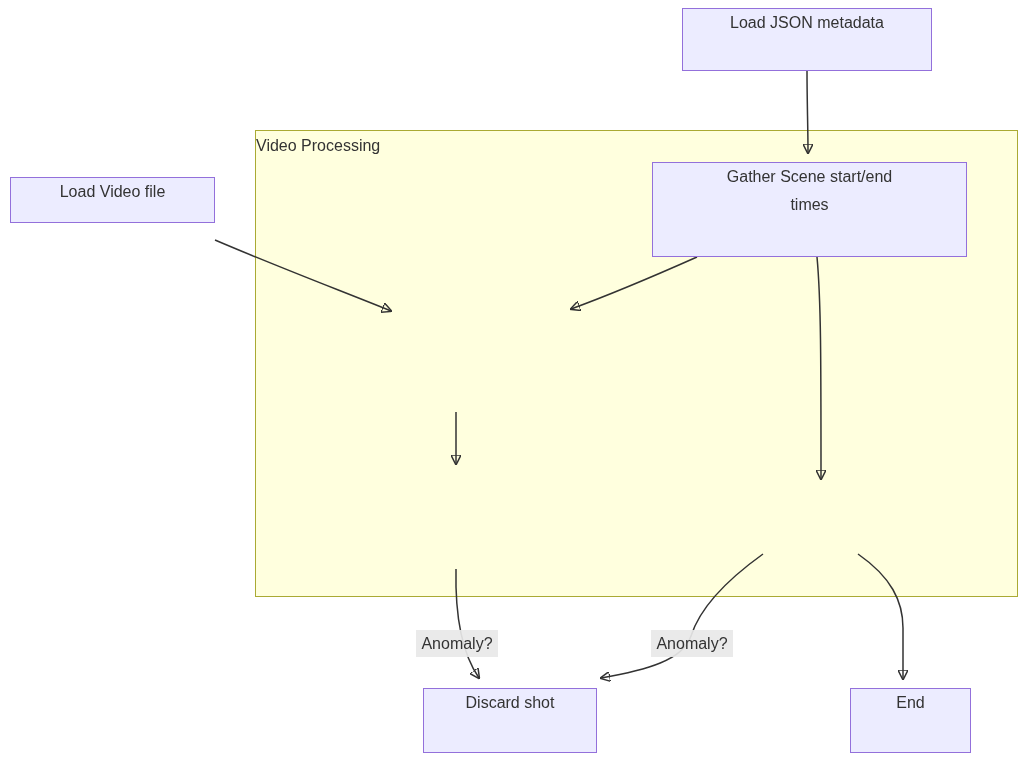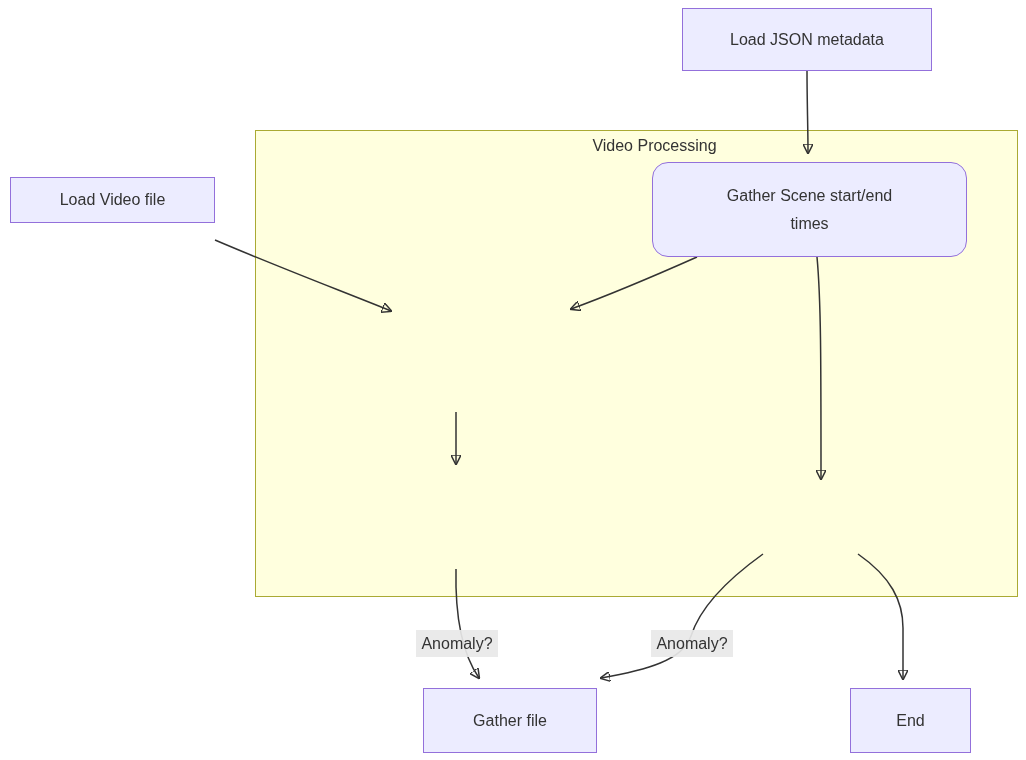--- a/index.html
+++ b/index.html
@@ -19,43 +19,40 @@
   .cluster {
     position: absolute;
     background: #FFFFDE;
     border: 1px solid #AAAA33;
     box-sizing: border-box;
   }
   .cluster-label {
     position: absolute;
     left: 0; right: 0;
     top: 6px;
-    text-align: center;
     font-size: 16px;
     color: #333333;
-    padding-left: 36px;
   }
   .edges-layer {
     position: absolute;
     left: 0; top: 0;
     width: 1026px;
     height: 760px;
   }
   .edges-layer path {
     fill: none;
     stroke: #333333;
     stroke-width: 1.5px;
   }
   .node {
     position: absolute;
     background: #ECECFF;
     border: 1px solid #9370DB;
     box-sizing: border-box;
     display: flex;
-    align-items: center;
     justify-content: center;
     text-align: center;
     font-size: 16px;
     color: #333333;
     line-height: 1.75;
   }
   .node .label {
     white-space: pre-line;
   }
   .edge-label {
@@ -96,30 +93,30 @@
   </svg>
 
   <div class="node" style="left:682px; top:8px; width:250px; height:63px;">
     <span class="label">Load JSON metadata</span>
   </div>
 
   <div class="node" style="left:10px; top:177px; width:205px; height:46px;">
     <span class="label">Load Video file</span>
   </div>
 
-  <div class="node" style="left:652px; top:162px; width:315px; height:95px;border-radius:16px;">
+  <div class="node" style="left:652px; top:162px; width:315px; height:95px;">
     <span class="label">Gather Scene start/end
 times</span>
   </div>
 
 
 
 
   <div class="node" style="left:423px; top:688px; width:174px; height:65px;">
-    <span class="label">Gather file</span>
+    <span class="label">Discard shot</span>
   </div>
 
   <div class="node" style="left:850px; top:688px; width:121px; height:65px;">
     <span class="label">End</span>
   </div>
 
   <div class="edge-label" style="left:416px; top:630px; width:82px; height:27px;">
     <span>Anomaly?</span>
   </div>
 

